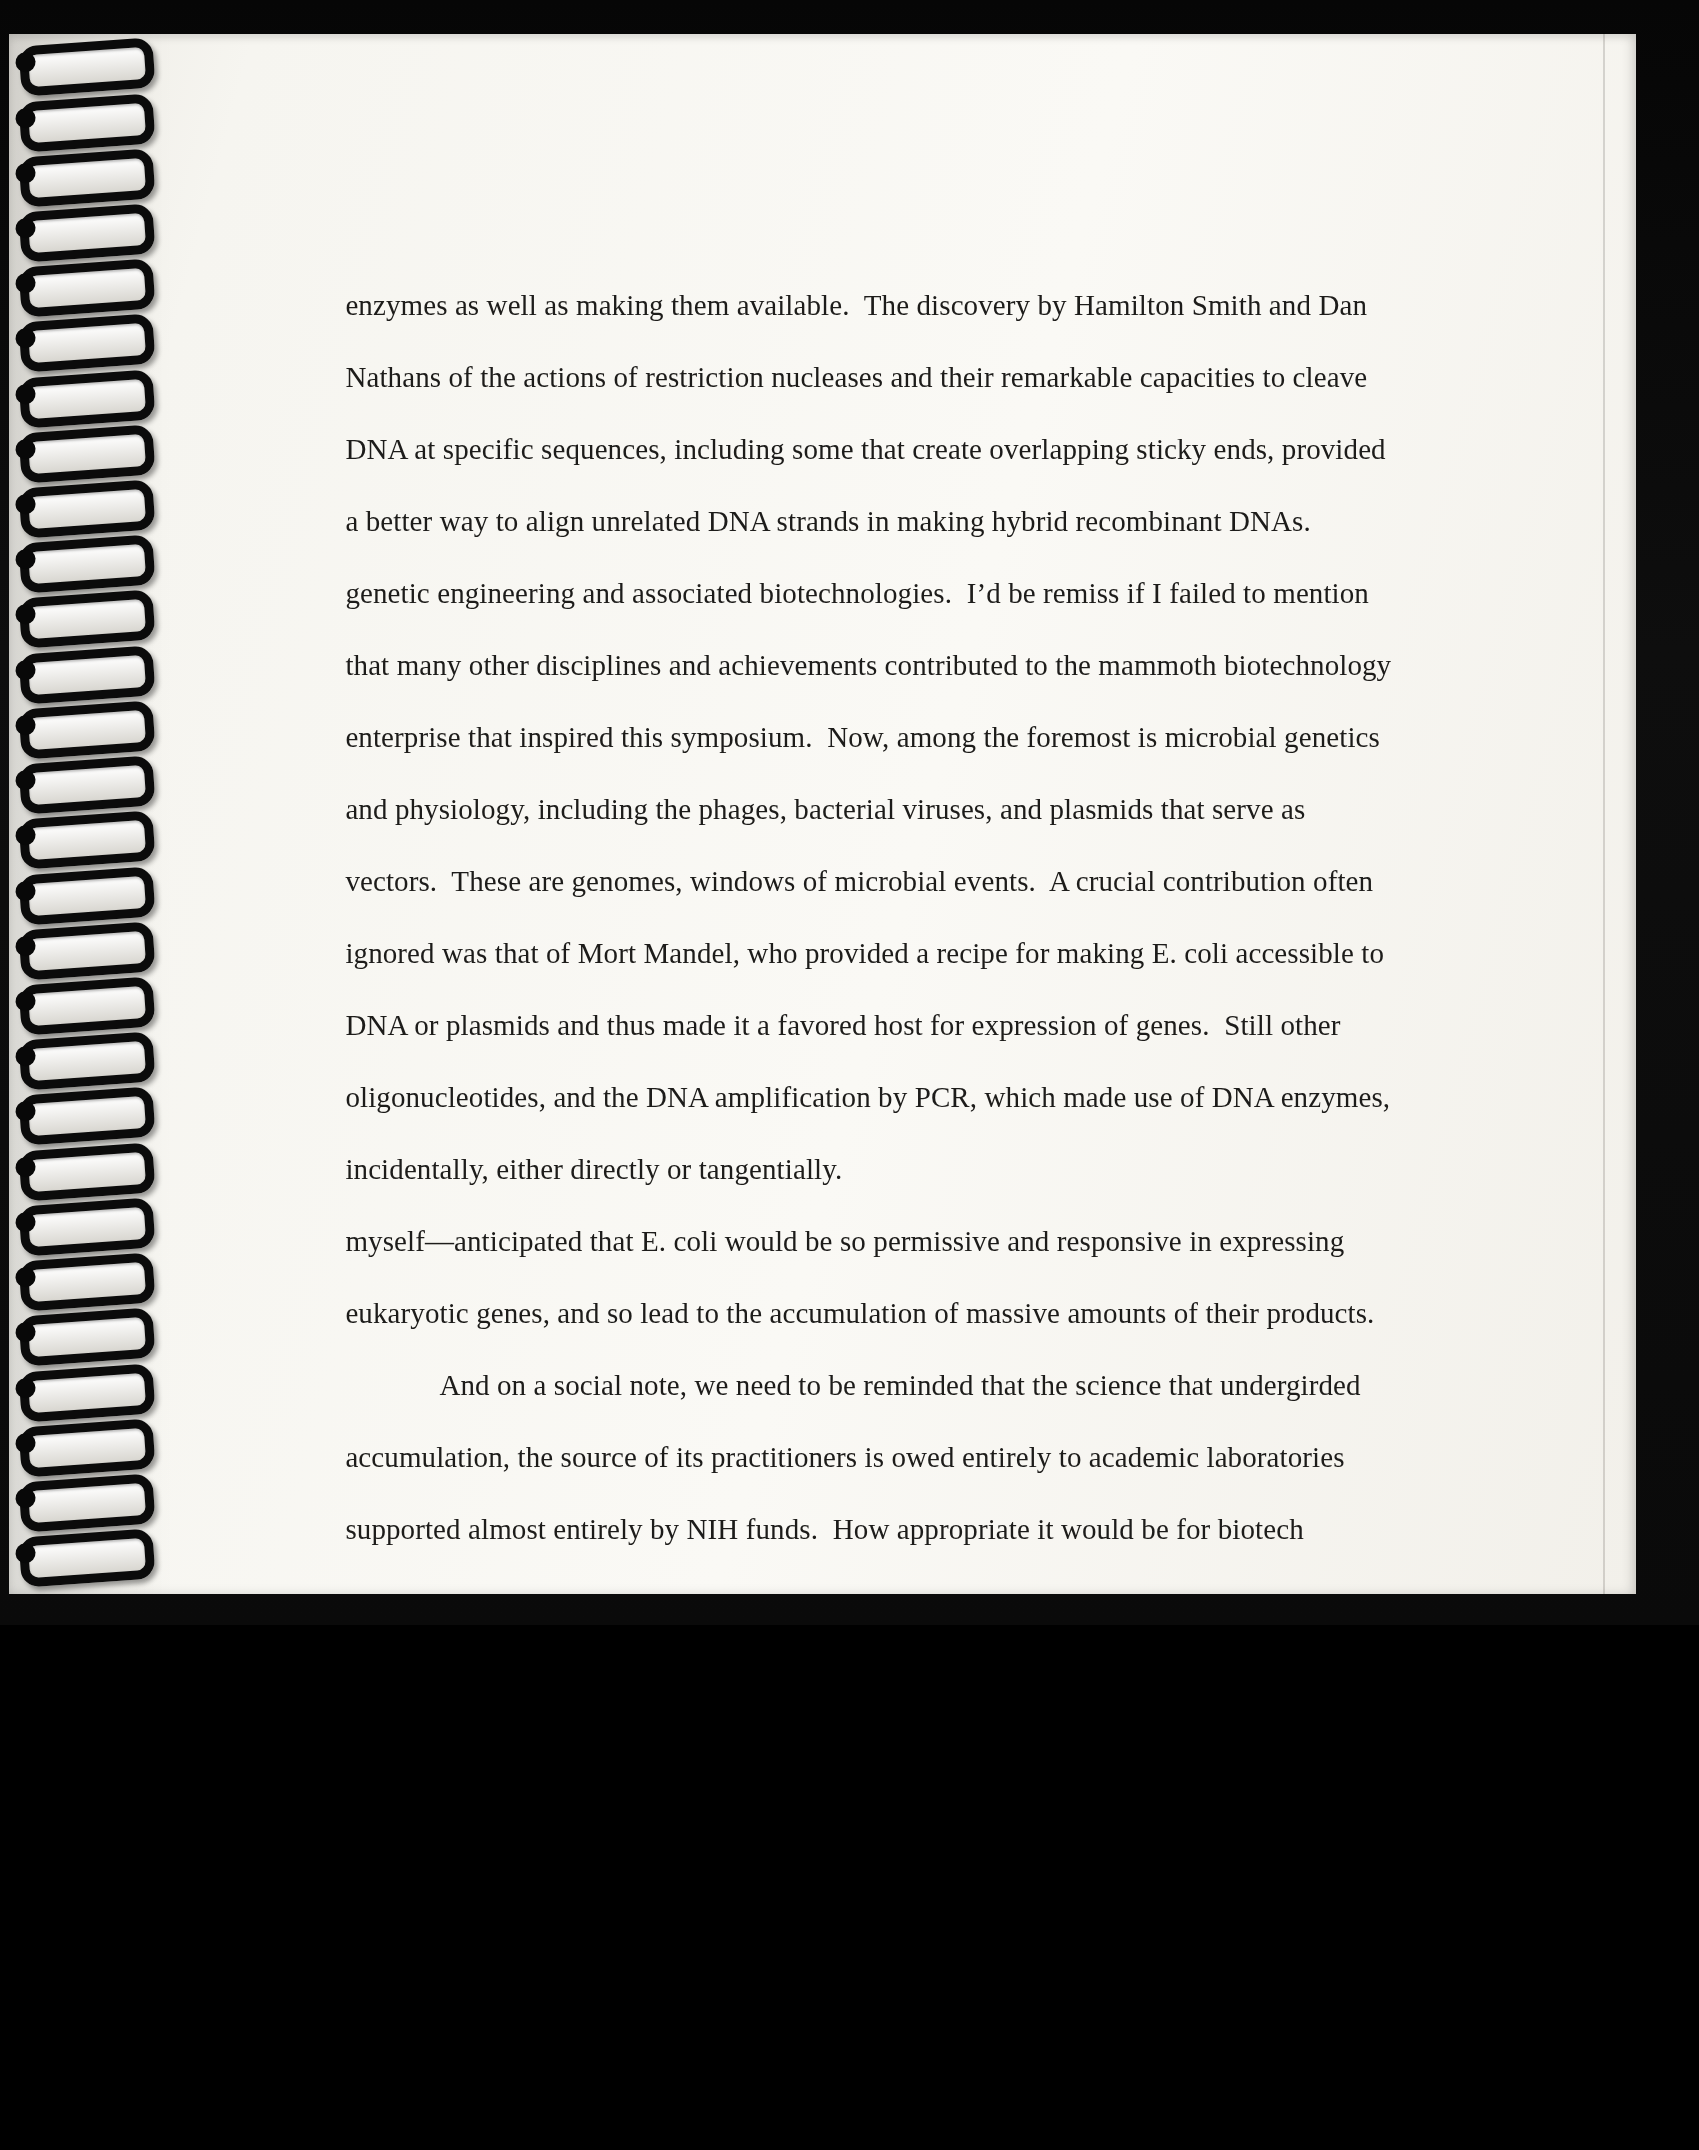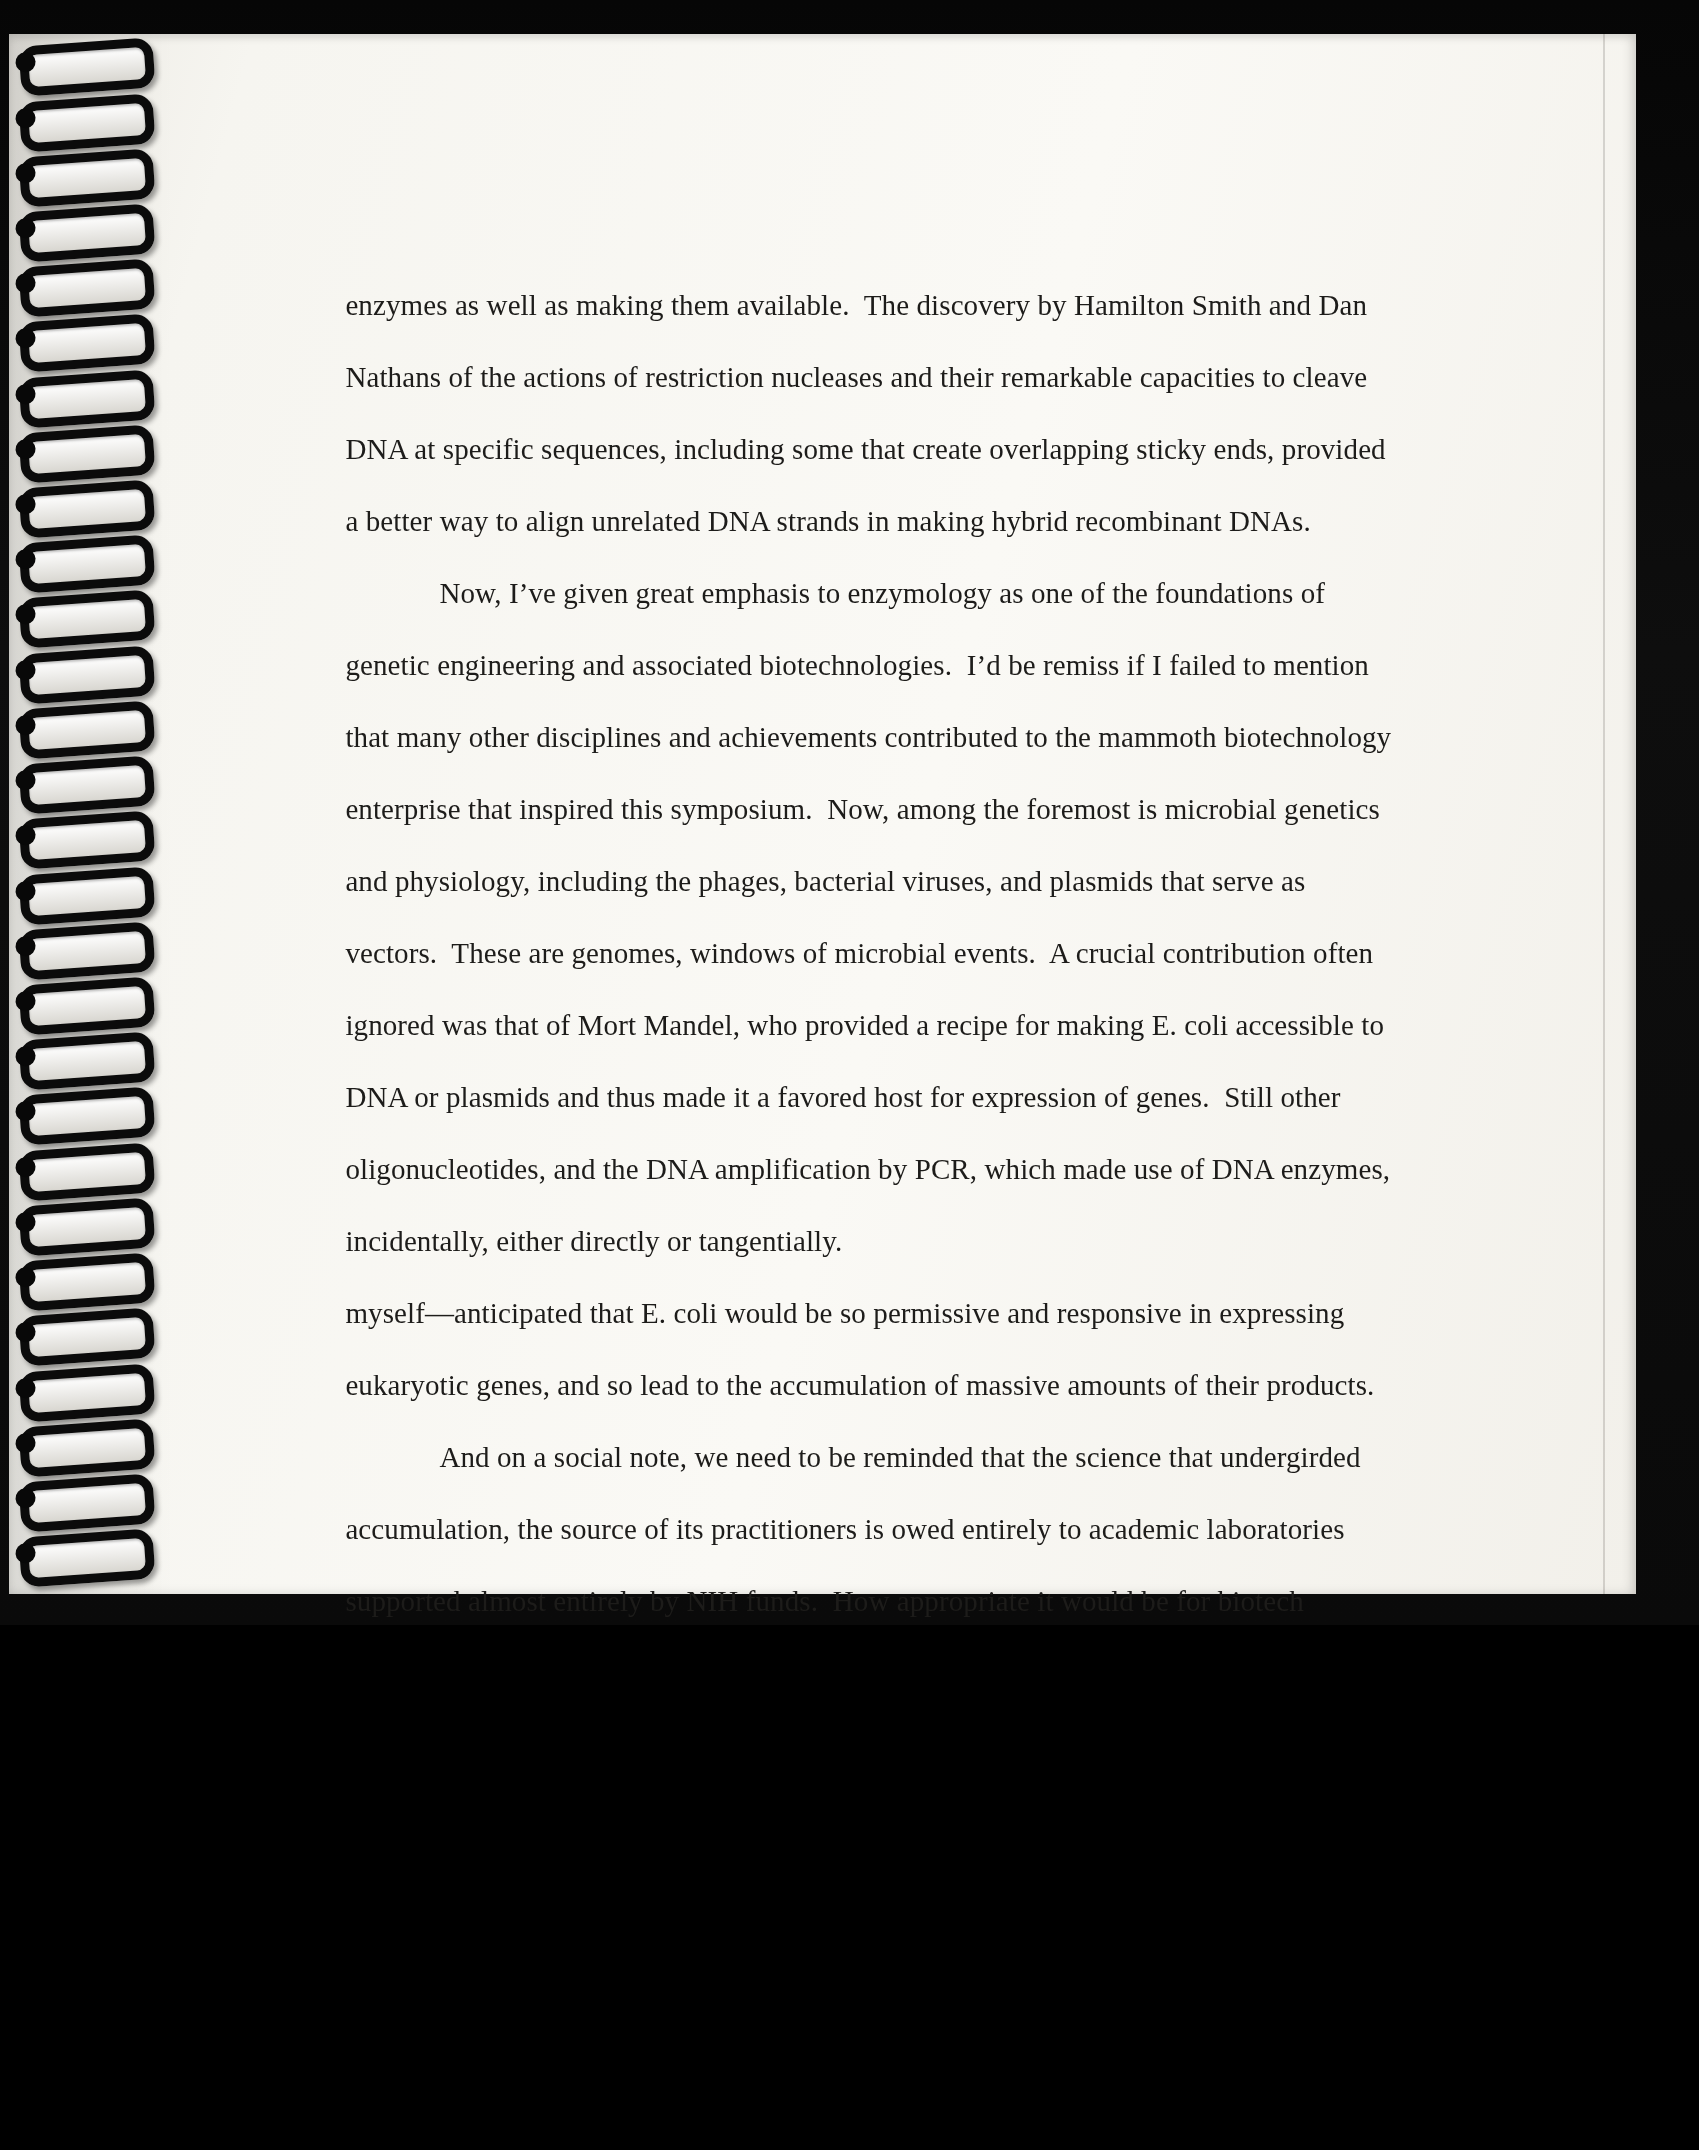--- a/index.html
+++ b/index.html
@@ -137,21 +137,20 @@
         <div class="coil"></div>
         <div class="coil"></div>
         <div class="coil"></div>
         <div class="coil"></div>
       </div>
     <div class="text-block" id="text-block">
         <div class="line">enzymes as well as making them available.  The discovery by Hamilton Smith and Dan</div>
         <div class="line">Nathans of the actions of restriction nucleases and their remarkable capacities to cleave</div>
         <div class="line">DNA at specific sequences, including some that create overlapping sticky ends, provided</div>
         <div class="line">a better way to align unrelated DNA strands in making hybrid recombinant DNAs.</div>
-        <div class="line indent">Now, I’ve given great emphasis to enzymology as one of the foundations of</div>
         <div class="line">genetic engineering and associated biotechnologies.  I’d be remiss if I failed to mention</div>
         <div class="line">that many other disciplines and achievements contributed to the mammoth biotechnology</div>
         <div class="line">enterprise that inspired this symposium.  Now, among the foremost is microbial genetics</div>
         <div class="line">and physiology, including the phages, bacterial viruses, and plasmids that serve as</div>
         <div class="line">vectors.  These are genomes, windows of microbial events.  A crucial contribution often</div>
         <div class="line">ignored was that of Mort Mandel, who provided a recipe for making E. coli accessible to</div>
         <div class="line">DNA or plasmids and thus made it a favored host for expression of genes.  Still other</div>
         <div class="line">oligonucleotides, and the DNA amplification by PCR, which made use of DNA enzymes,</div>
         <div class="line">incidentally, either directly or tangentially.</div>
         <div class="line">myself—anticipated that E. coli would be so permissive and responsive in expressing</div>

